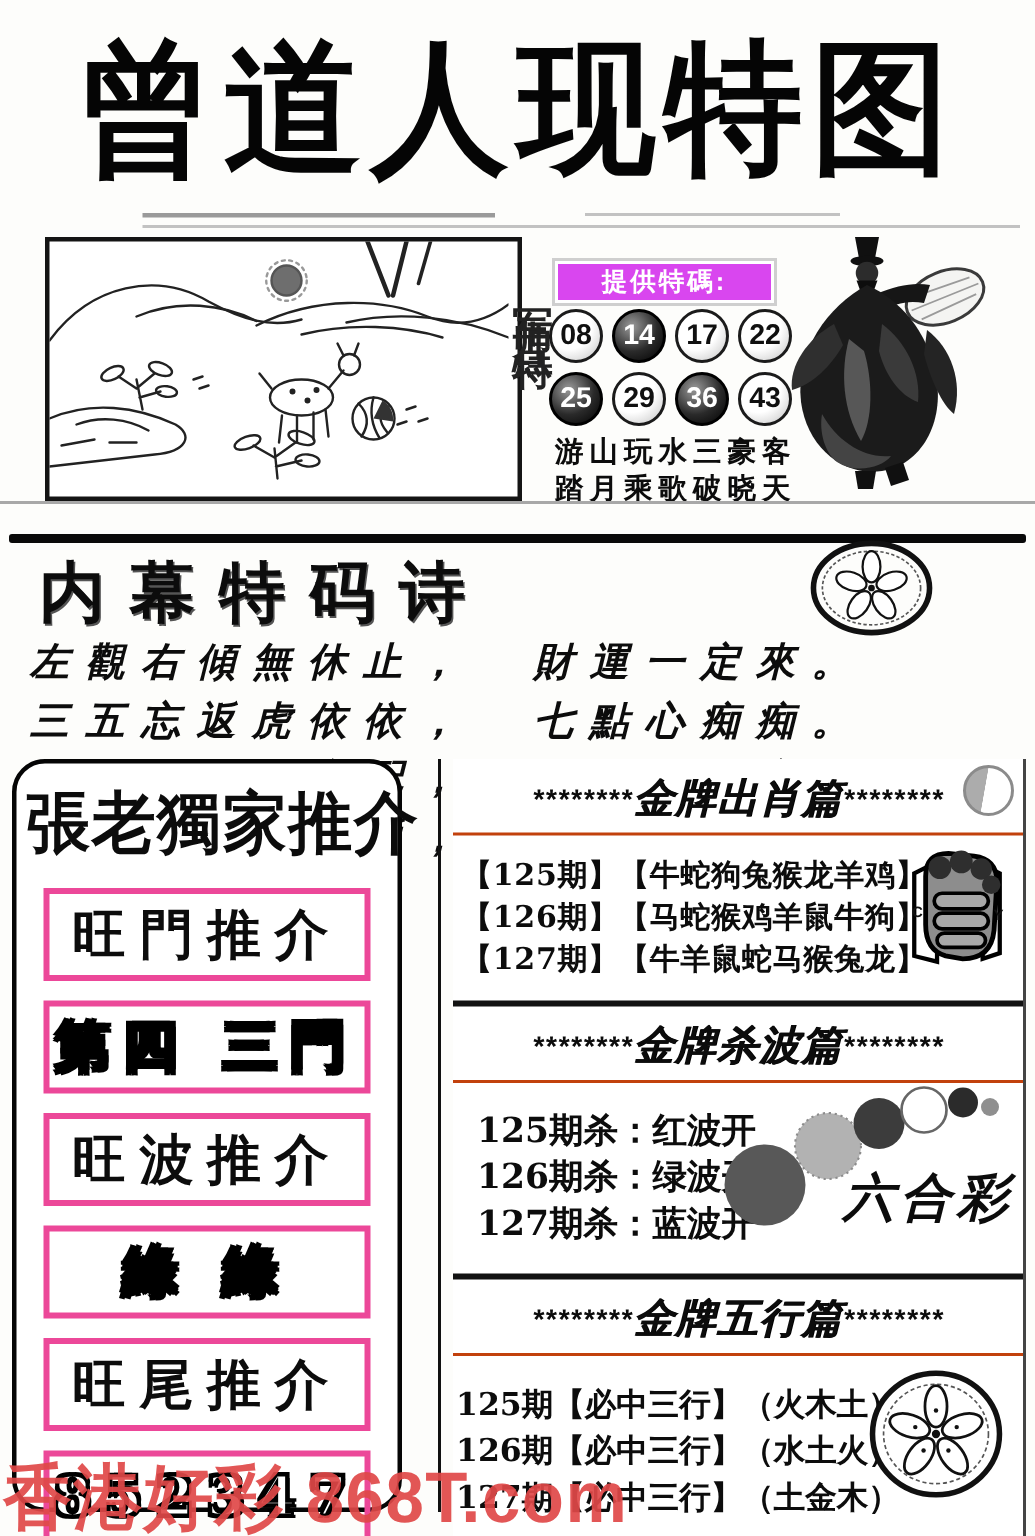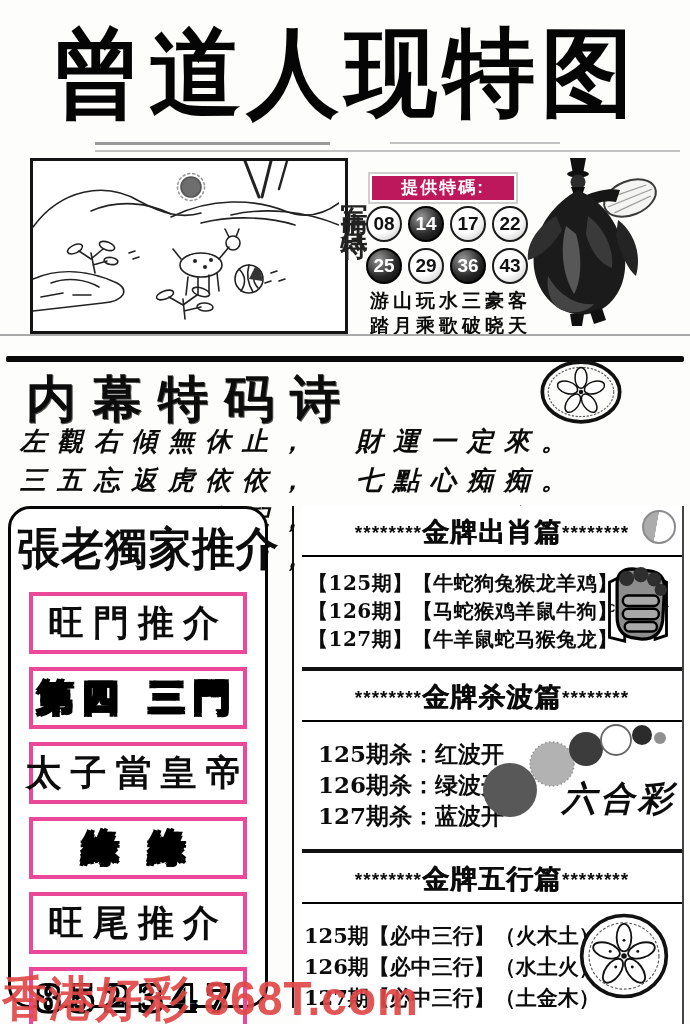--- a/index.html
+++ b/index.html
@@ -26,21 +26,21 @@
     border:3px solid #141414;background:#fff;
   }
   .side-label{
     top:184px;left:342px;height:130px;width:30px;
     writing-mode:vertical-rl;text-orientation:upright;
     font-size:27px;font-weight:bold;letter-spacing:9px;
     font-family:"DejaVu Serif",serif;color:#222;
   }
   .tips-label{
     top:176px;left:372px;width:142px;height:24px;
-    background:#be185d;color:#fff;font-weight:bold;font-size:17px;
+    background:#d946ef;color:#fff;font-weight:bold;font-size:17px;
     text-align:center;line-height:24px;letter-spacing:2px;
     box-shadow:0 0 0 2px #fff,0 0 0 4px #cfcfcf;
   }
   .ball-row{left:366px;display:flex;gap:6px;}
   .ball-row.r1{top:206px;} .ball-row.r2{top:248px;}
   .ball{
     width:36px;height:36px;border-radius:50%;
     border:2px solid #1b1b1b;box-sizing:border-box;
     background:radial-gradient(circle at 35% 30%,#ffffff 50%,#e4e4e4 72%,#bdbdbd 100%);
     color:#101010;font-weight:900;font-size:19px;
@@ -54,21 +54,21 @@
     left:370px;width:210px;font-weight:900;font-size:19px;
     letter-spacing:4px;font-family:"DejaVu Serif",serif;white-space:nowrap;
   }
   .mini-verse.v1{top:288px;} .mini-verse.v2{top:313px;}
 
   .rule-thin{top:334px;left:0;width:690px;height:2px;background:#a8a8a8;}
   .rule-thick{top:356px;left:6px;width:678px;height:6px;background:#090909;border-radius:2px;}
 
   
   .poem-title{
-    top:366px;left:26px;font-size:50px;font-weight:900;
+    top:366px;left:26px;font-size:44px;font-weight:900;
     font-family:"DejaVu Serif",serif;letter-spacing:16px;white-space:nowrap;
     text-shadow:1px 1px 0 #555;
     text-align:right;
   }
   .poem-lines{top:424px;left:20px;width:650px;}
   .poem-line{display:flex;margin-bottom:4px;
     font-family:"DejaVu Serif",serif;font-style:italic;font-weight:bold;
     font-size:26px;white-space:nowrap;}
   .poem-left{width:336px;letter-spacing:11px;}
   .poem-right{letter-spacing:11px;}
@@ -95,21 +95,21 @@
   }
   .col-divider{top:506px;left:292px;width:2px;height:502px;background:#111;}
 
   
   .right-col{
     top:506px;left:302px;width:382px;box-sizing:border-box;
     border-right:2px solid #444;background:#fff;
   }
   .sec-header{
     position:relative;text-align:center;padding:8px 0 5px 0;
-    white-space:nowrap;border-bottom:2px solid #000000;
+    white-space:nowrap;border-bottom:2px solid #c2410c;font-style:italic;
   }
   .sec-header .stars{font-size:19px;font-weight:bold;letter-spacing:1px;vertical-align:2px;}
   .sec-header .sec-title{
     font-size:27px;font-weight:900;font-family:"DejaVu Serif",serif;
     letter-spacing:1px;text-shadow:0.7px 0 #000;
   }
   .sec-body{position:relative;border-bottom:4px solid #121212;}
   .zodiac-rows{padding:12px 0 14px 6px;}
   .zodiac-row{font-size:20px;font-weight:900;line-height:28px;
     font-family:"DejaVu Serif",serif;letter-spacing:0.5px;white-space:nowrap;}
@@ -285,21 +285,21 @@
   <div class="poem-line">
     <span class="poem-left">一日千裏路路通，</span>
     <span class="poem-right">槽邊急等待。</span>
   </div>
 </div>
 
 <div class="abs left-col">
   <div class="left-col-header">張老獨家推介</div>
   <div class="lbox">旺門推介</div>
   <div class="lbox outline">第四 三門</div>
-  <div class="lbox">太子當皇帝</div>
+  <div class="lbox">旺波推介</div>
   <div class="lbox outline">綠 綠</div>
   <div class="lbox">旺尾推介</div>
   <div class="lbox outline">852347</div>
 </div>
 
 <div class="abs col-divider"></div>
 
 <div class="abs right-col">
 
   <div class="sec-header">

